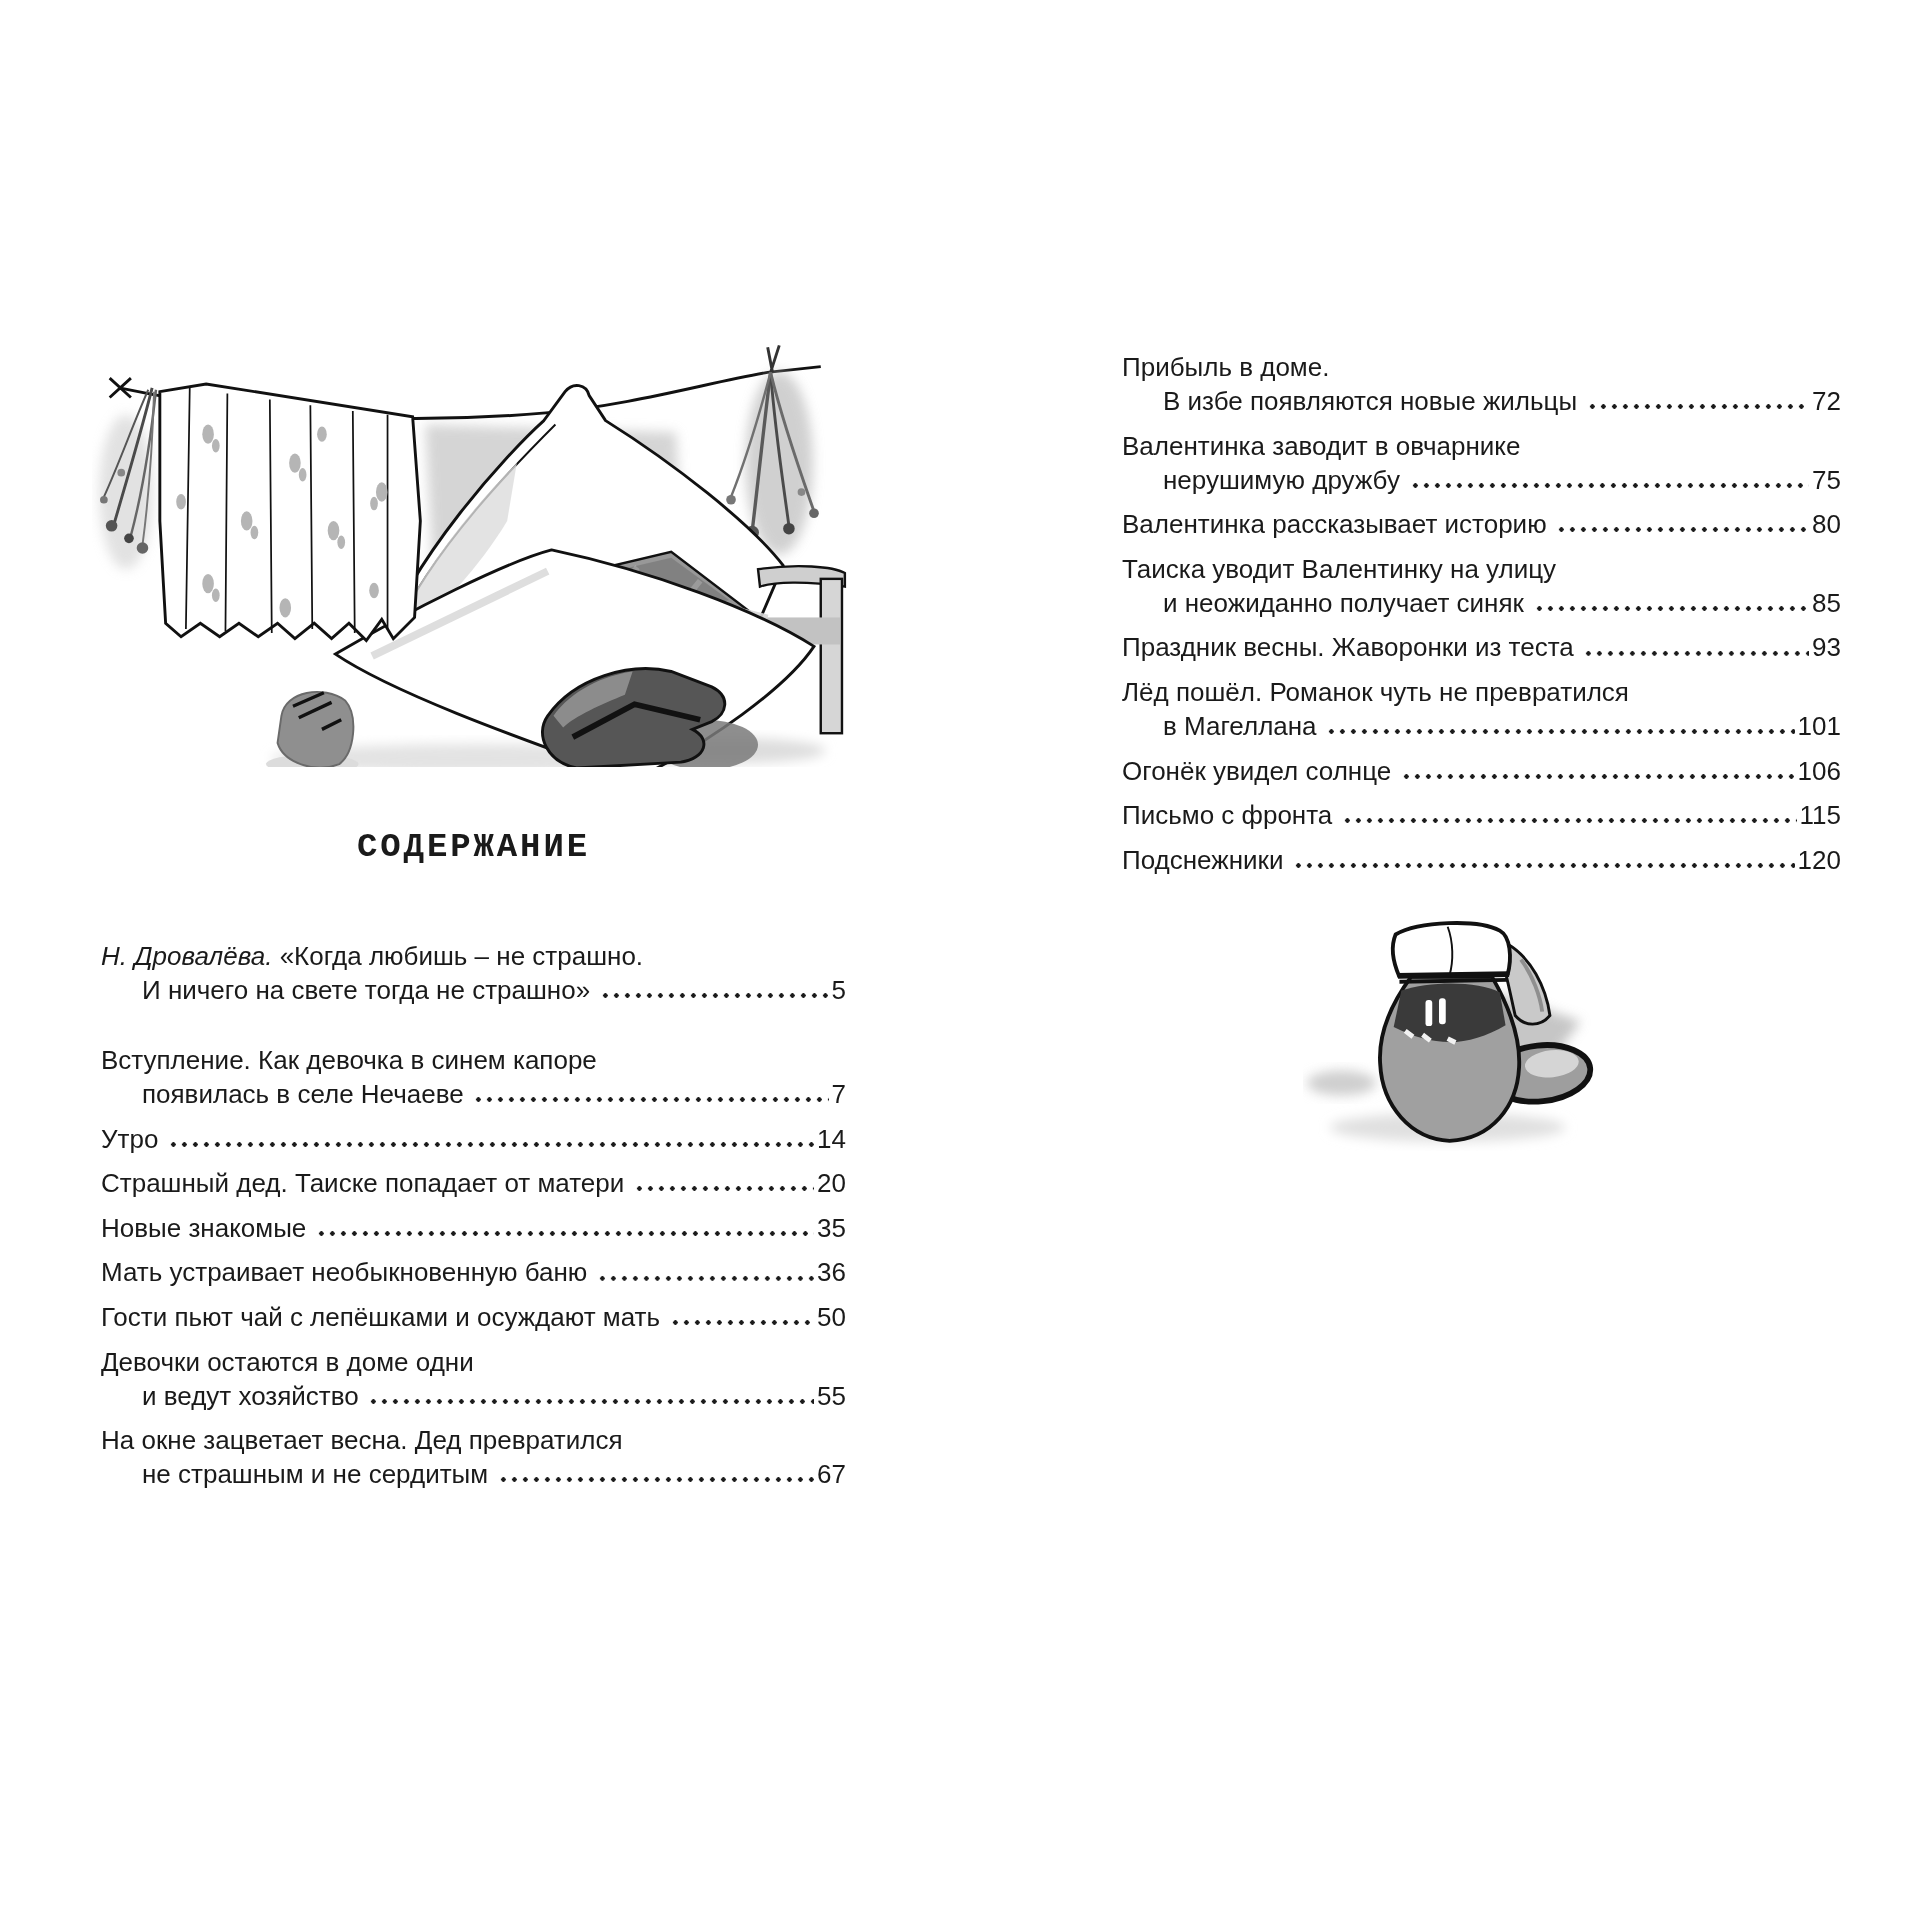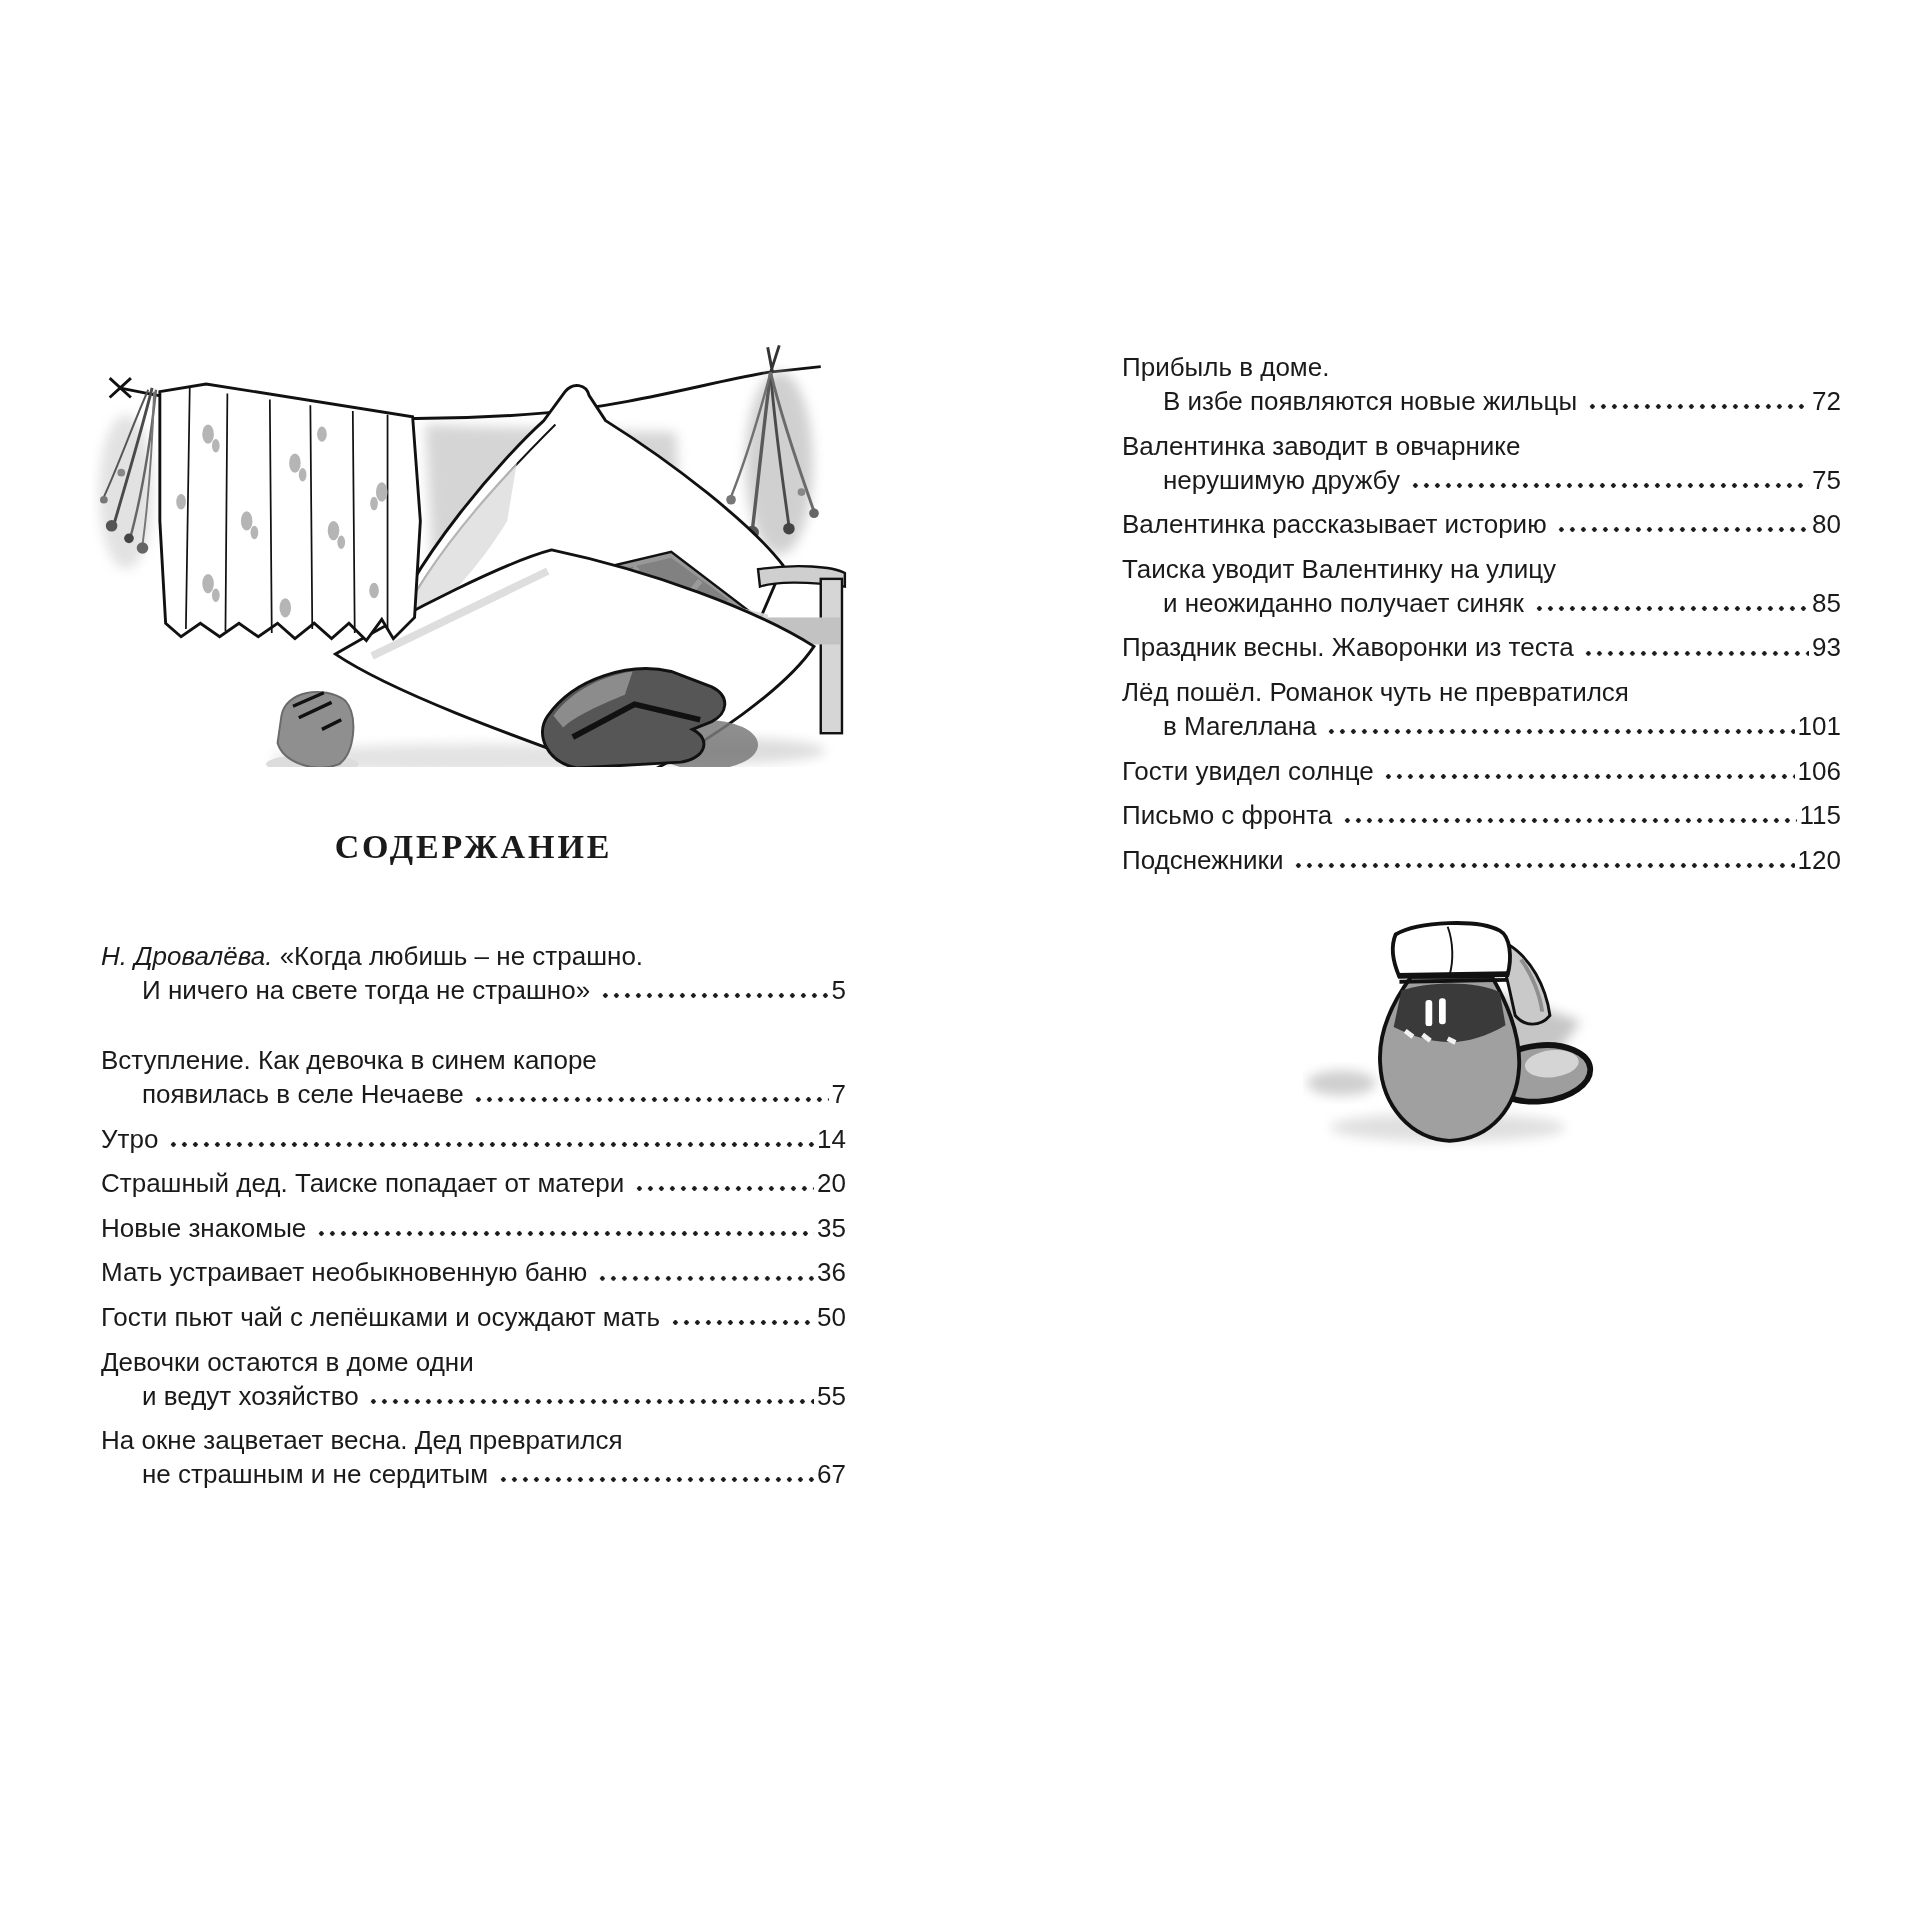--- a/index.html
+++ b/index.html
@@ -4,21 +4,21 @@
 <style>
   html,body{margin:0;padding:0;background:#fff;}
   #canvas{
     position:relative;width:1931px;height:1931px;background:#ffffff;overflow:hidden;
     font-family:"Liberation Sans", sans-serif;color:#1a1a1a;
   }
   .abs{position:absolute;}
   
   .toc-heading{
     left:101px;top:828px;width:745px;text-align:center;
-    font-family:Liberation Serif, serif;font-weight:bold;
+    font-family:Liberation Mono, monospace;font-weight:bold;
     font-size:34px;letter-spacing:2.9px;
   }
   
   .toc-col{font-size:26px;}
   #toc-left{left:101px;top:896px;width:745px;margin-top:43px;}
   #toc-right{left:1086px;top:350px;width:719px;margin-left:36px;}
   .toc-entry{margin-bottom:10.6px;}
   .toc-entry.note-gap{margin-bottom:36px;}
   .toc-line{display:flex;align-items:baseline;line-height:34px;white-space:pre;}
   .toc-line.cont{padding-left:41px;}
@@ -227,21 +227,21 @@
         <div class="toc-line cont"><span>и неожиданно получает синяк</span><span class="dots"></span><span class="pg">85</span></div>
       </div>
       <div class="toc-entry">
         <div class="toc-line"><span>Праздник весны. Жаворонки из теста</span><span class="dots"></span><span class="pg">93</span></div>
       </div>
       <div class="toc-entry">
         <div class="toc-line"><span>Лёд пошёл. Романок чуть не превратился</span></div>
         <div class="toc-line cont"><span>в Магеллана</span><span class="dots"></span><span class="pg">101</span></div>
       </div>
       <div class="toc-entry">
-        <div class="toc-line"><span>Гости увидел солнце</span><span class="dots"></span><span class="pg">106</span></div>
+        <div class="toc-line"><span>Огонёк увидел солнце</span><span class="dots"></span><span class="pg">106</span></div>
       </div>
       <div class="toc-entry">
         <div class="toc-line"><span>Письмо с фронта</span><span class="dots"></span><span class="pg">115</span></div>
       </div>
       <div class="toc-entry">
         <div class="toc-line"><span>Подснежники</span><span class="dots"></span><span class="pg">120</span></div>
       </div>
     </div>
 
 

